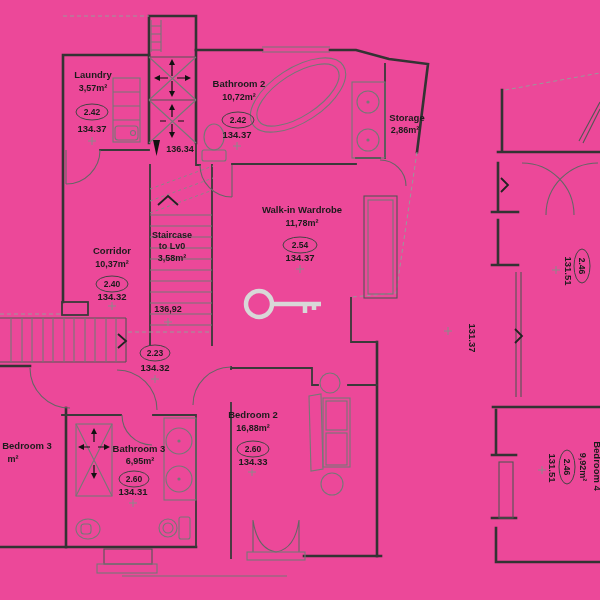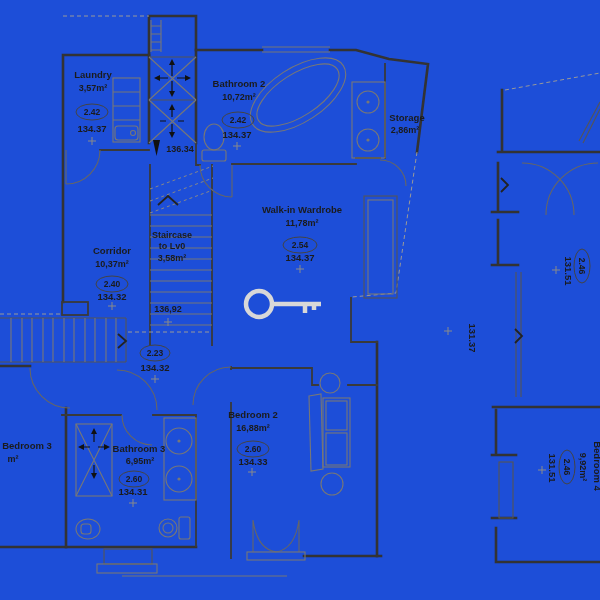--- a/index.html
+++ b/index.html
@@ -1,16 +1,16 @@
 <!DOCTYPE html>
 <html><head>
 <meta charset="utf-8">
 <style>
   html,body{margin:0;padding:0;width:600px;height:600px;background:#ffffff;overflow:hidden}
-  #plan-wrap{width:600px;height:600px;background:#1d4ed8}
+  #plan-wrap{width:600px;height:600px;background:#ec4899}
   svg text{font-family:"Liberation Sans",sans-serif;font-weight:bold;fill:#1b1b1b;text-anchor:middle}
   .n{font-size:9.5px}      
   .a{font-size:9px}        
   .o{font-size:8.5px}      
   .l{font-size:9.5px}      
   .s{font-size:9px}        
   .ext{stroke:#333;stroke-width:2.6;fill:none;stroke-linecap:square}
   .int{stroke:#3a3a3a;stroke-width:1.8;fill:none;stroke-linecap:square}
   .fix{stroke:#777;stroke-width:1.1;fill:none}
   .fix2{stroke:#555;stroke-width:1.1;fill:none}

